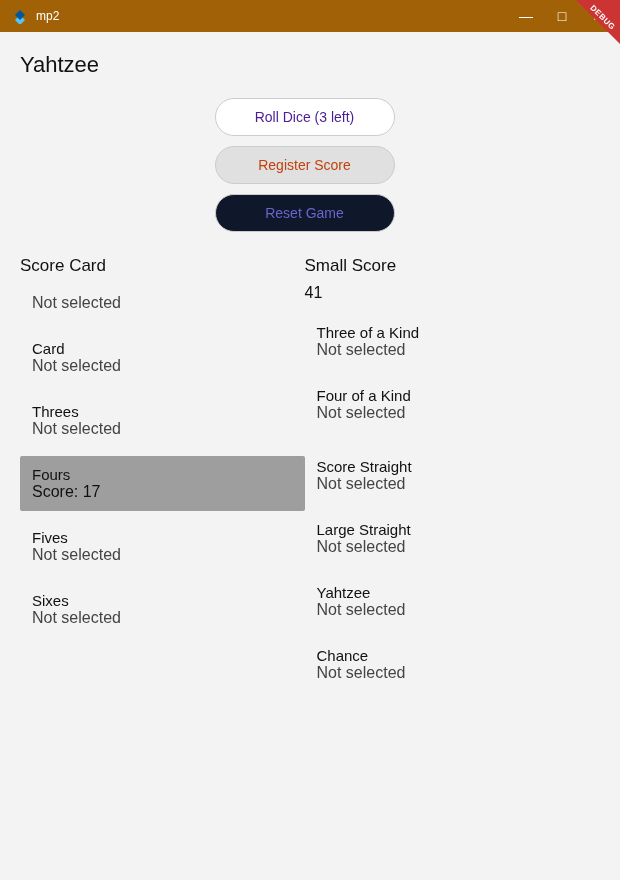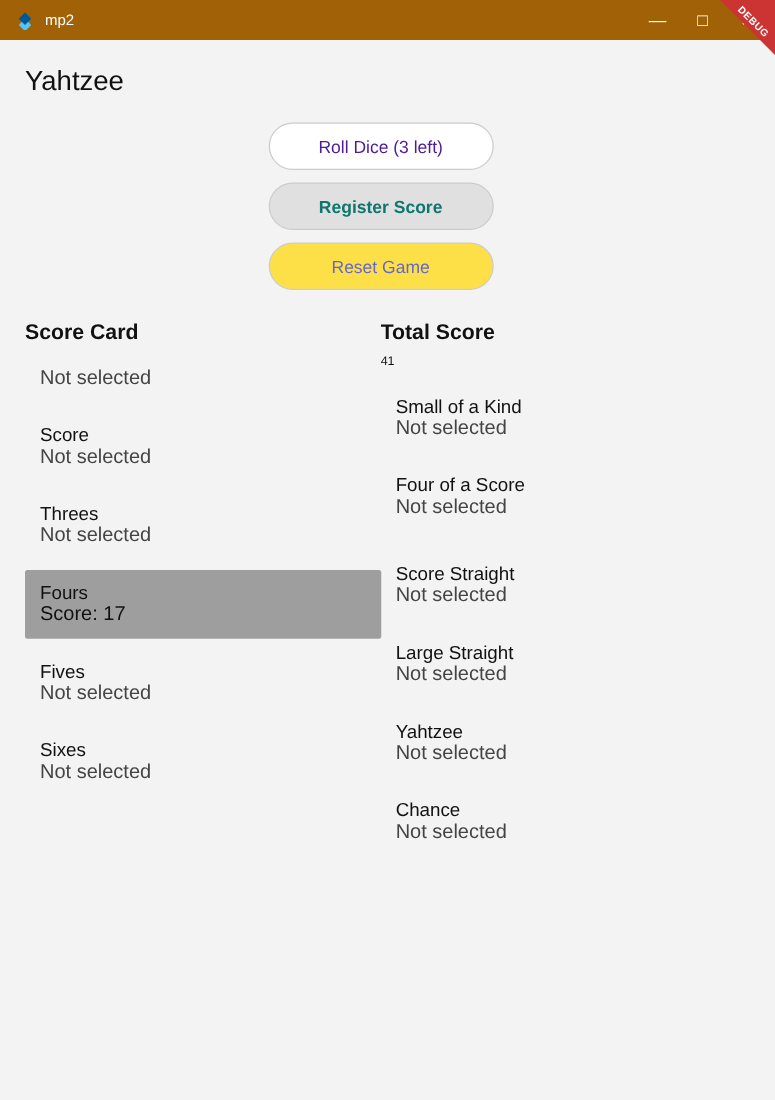--- a/index.html
+++ b/index.html
@@ -108,28 +108,28 @@
 
     .btn-roll {
       background: white;
       color: #4c1d95;
       border: 1.5px solid #ccc;
       font-weight: 500;
     }
 
     .btn-register {
       background: #e0e0e0;
-      color: #0f766e;
+      color: #c2410c;
       border: 1.5px solid #ccc;
-      font-weight: 700;
+      font-weight: 400;
       cursor: not-allowed;
     }
 
     .btn-reset {
-      background: #fde047;
+      background: #0f172a;
       color: #6666cc;
       border: 1.5px solid #ccc;
       font-weight: 500;
     }
 
     
     .score-section {
       display: flex;
       flex-direction: row;
       gap: 0;
@@ -138,27 +138,27 @@
     .score-card-col {
       flex: 1;
     }
 
     .total-score-col {
       flex: 1;
     }
 
     .section-header {
       font-size: 17px;
-      font-weight: 700;
+      font-weight: 400;
       margin-bottom: 8px;
       color: #111;
     }
 
     .total-score-value {
-      font-size: 10px;
+      font-size: 16px;
       font-weight: 400;
       margin-bottom: 12px;
       color: #111;
     }
 
     
     .score-item {
       padding: 10px 12px;
       cursor: pointer;
       border-radius: 2px;
@@ -222,21 +222,21 @@
   <div class="score-section">
 
     <div class="score-card-col">
       <div class="section-header">Score Card</div>
 
       <div class="score-item">
         <div class="score-item-value">Not selected</div>
       </div>
       <div class="divider"></div>
       <div class="score-item">
-        <div class="score-item-name">Score</div>
+        <div class="score-item-name">Card</div>
         <div class="score-item-value">Not selected</div>
       </div>
       <div class="divider"></div>
       <div class="score-item">
         <div class="score-item-name">Threes</div>
         <div class="score-item-value">Not selected</div>
       </div>
       <div class="divider"></div>
       <div class="score-item selected">
         <div class="score-item-name">Fours</div>
@@ -248,30 +248,30 @@
         <div class="score-item-value">Not selected</div>
       </div>
       <div class="divider"></div>
       <div class="score-item">
         <div class="score-item-name">Sixes</div>
         <div class="score-item-value">Not selected</div>
       </div>
     </div>
 
     <div class="total-score-col">
-      <div class="section-header">Total Score</div>
+      <div class="section-header">Small Score</div>
       <div class="total-score-value">41</div>
 
       <div class="score-item">
-        <div class="score-item-name">Small of a Kind</div>
-        <div class="score-item-value">Not selected</div>
-      </div>
-      <div class="divider"></div>
-      <div class="score-item">
-        <div class="score-item-name">Four of a Score</div>
+        <div class="score-item-name">Three of a Kind</div>
+        <div class="score-item-value">Not selected</div>
+      </div>
+      <div class="divider"></div>
+      <div class="score-item">
+        <div class="score-item-name">Four of a Kind</div>
         <div class="score-item-value">Not selected</div>
       </div>
       <div class="divider"></div>
       <div class="divider"></div>
       <div class="score-item">
         <div class="score-item-name">Score Straight</div>
         <div class="score-item-value">Not selected</div>
       </div>
       <div class="divider"></div>
       <div class="score-item">

